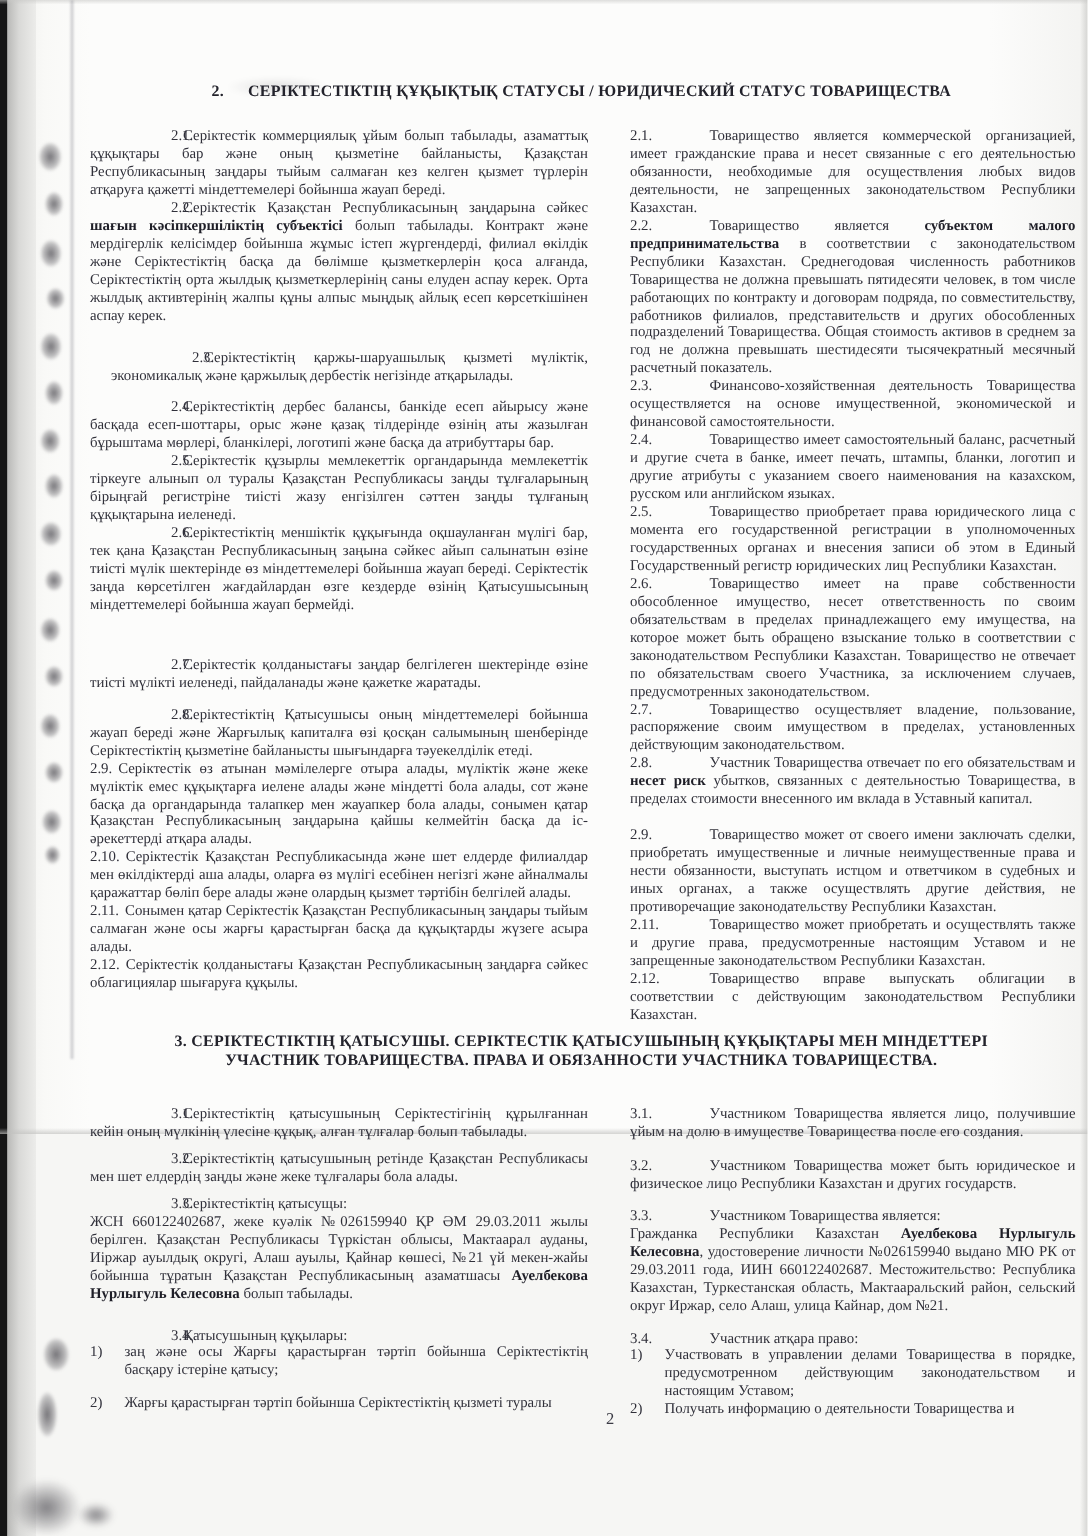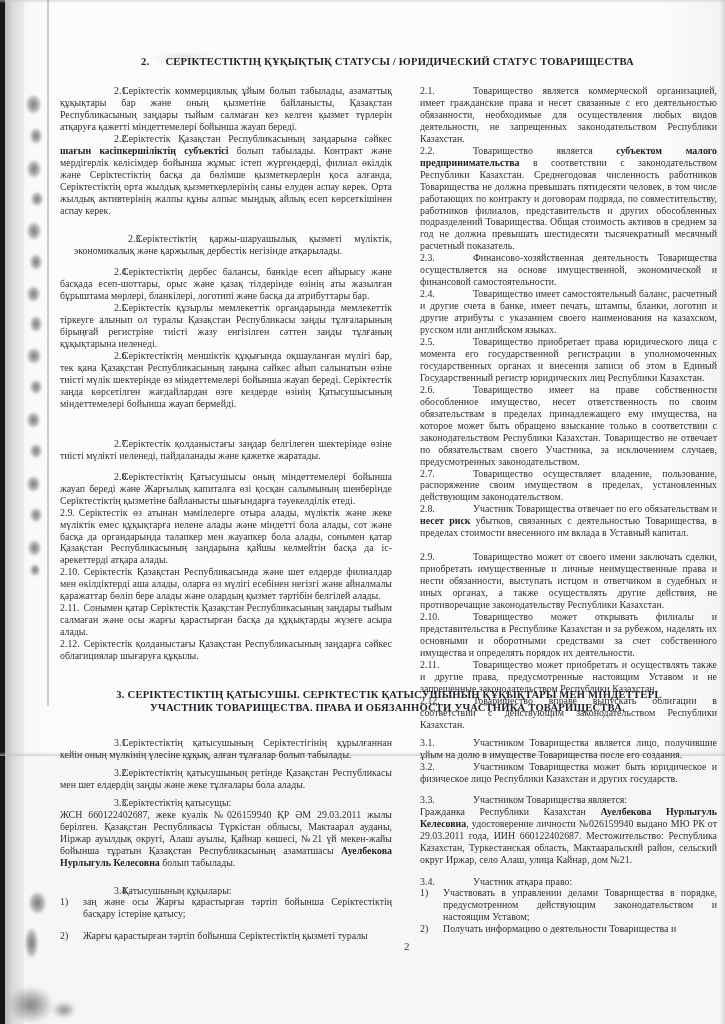--- a/index.html
+++ b/index.html
@@ -113,42 +113,41 @@
   <div class="col right-col" id="s2-ru" lang="ru">
       <p class="para tab"><span class="num">2.1.</span><span>Товарищество является коммерческой организацией, имеет гражданские права и несет связанные с его деятельностью обязанности, необходимые для осуществления любых видов деятельности, не запрещенных законодательством Республики Казахстан.</span></p>
       <p class="para tab"><span class="num">2.2.</span><span>Товарищество является </span><span class="seg-b">субъектом малого предпринимательства</span><span> в соответствии с законодательством Республики Казахстан. Среднегодовая численность работников Товарищества не должна превышать пятидесяти человек, в том числе работающих по контракту и договорам подряда, по совместительству, работников филиалов, представительств и других обособленных подразделений Товарищества. Общая стоимость активов в среднем за год не должна превышать шестидесяти тысячекратный месячный расчетный показатель.</span></p>
       <p class="para tab"><span class="num">2.3.</span><span>Финансово-хозяйственная деятельность Товарищества осуществляется на основе имущественной, экономической и финансовой самостоятельности.</span></p>
       <p class="para tab"><span class="num">2.4.</span><span>Товарищество имеет самостоятельный баланс, расчетный и другие счета в банке, имеет печать, штампы, бланки, логотип и другие атрибуты с указанием своего наименования на казахском, русском или английском языках.</span></p>
       <p class="para tab"><span class="num">2.5.</span><span>Товарищество приобретает права юридического лица с момента его государственной регистрации в уполномоченных государственных органах и внесения записи об этом в Единый Государственный регистр юридических лиц Республики Казахстан.</span></p>
       <p class="para tab"><span class="num">2.6.</span><span>Товарищество имеет на праве собственности обособленное имущество, несет ответственность по своим обязательствам в пределах принадлежащего ему имущества, на которое может быть обращено взыскание только в соответствии с законодательством Республики Казахстан. Товарищество не отвечает по обязательствам своего Участника, за исключением случаев, предусмотренных законодательством.</span></p>
       <p class="para tab"><span class="num">2.7.</span><span>Товарищество осуществляет владение, пользование, распоряжение своим имуществом в пределах, установленных действующим законодательством.</span></p>
       <p class="para tab"><span class="num">2.8.</span><span>Участник Товарищества отвечает по его обязательствам и </span><span class="seg-b">несет риск</span><span> убытков, связанных с деятельностью Товарищества, в пределах стоимости внесенного им вклада в Уставный капитал.</span></p>
       <p class="para tab" style="margin-top: 12px;"><span class="num">2.9.</span><span>Товарищество может от своего имени заключать сделки, приобретать имущественные и личные неимущественные права и нести обязанности, выступать истцом и ответчиком в судебных и иных органах, а также осуществлять другие действия, не противоречащие законодательству Республики Казахстан.</span></p>
-      <p class="para tab"><span class="num">2.10.</span><span>Товарищество может открывать филиалы и представительства в Республике Казахстан и за рубежом, наделять их основными и оборотными средствами за счет собственного имущества и определять порядок их деятельности.</span></p>
       <p class="para tab"><span class="num">2.11.</span><span>Товарищество может приобретать и осуществлять также и другие права, предусмотренные настоящим Уставом и не запрещенные законодательством Республики Казахстан.</span></p>
       <p class="para tab"><span class="num">2.12.</span><span>Товарищество вправе выпускать облигации в соответствии с действующим законодательством Республики Казахстан.</span></p>
     </div>
 
   <div class="s3-title">
     <div>3. СЕРІКТЕСТІКТІҢ ҚАТЫСУШЫ. СЕРІКТЕСТІК ҚАТЫСУШЫНЫҢ ҚҰҚЫҚТАРЫ МЕН МІНДЕТТЕРІ</div>
     <div>УЧАСТНИК ТОВАРИЩЕСТВА. ПРАВА И ОБЯЗАННОСТИ УЧАСТНИКА ТОВАРИЩЕСТВА.</div>
   </div>
 
   <div class="col left-col" id="s3-kk" lang="kk">
       <p class="para tab"><span class="num">3.1.</span><span>Серіктестіктің қатысушының Серіктестігінің құрылғаннан кейін оның мүлкінің үлесіне құқық, алған тұлғалар болып табылады.</span></p>
       <p class="para tab" style="margin-top: 6px;"><span class="num">3.2.</span><span>Серіктестіктің қатысушының ретінде Қазақстан Республикасы мен шет елдердің заңды және жеке тұлғалары бола алады.</span></p>
       <p class="para tab" style="margin-top: 6px;"><span class="num">3.3.</span><span>Серіктестіктің қатысущы:</span></p>
       <p class="para plain"><span>ЖСН 660122402687, жеке куәлік №026159940 ҚР ӘМ 29.03.2011 жылы берілген. Қазақстан Республикасы Түркістан облысы, Мактаарал ауданы, Иіржар ауылдық округі, Алаш ауылы, Қайнар көшесі, №21 үй мекен-жайы бойынша тұратын Қазақстан Республикасының азаматшасы </span><span class="seg-b">Ауелбекова Нурлыгуль Келесовна</span><span> болып табылады.</span></p>
       <p class="para tab" style="margin-top: 16px;"><span class="num">3.4.</span><span>Қатысушының құқылары:</span></p>
       <p class="para list"><span class="num">1)</span><span>заң және осы Жарғы қарастырған тәртіп бойынша Серіктестіктің басқару істеріне қатысу;</span></p>
       <p class="para list" style="margin-top: 10px;"><span class="num">2)</span><span>Жарғы қарастырған тәртіп бойынша Серіктестіктің қызметі туралы</span></p>
     </div>
   <div class="col right-col" id="s3-ru" lang="ru">
       <p class="para tab"><span class="num">3.1.</span><span>Участником Товарищества является лицо, получившие ұйым на долю в имуществе Товарищества после его создания.</span></p>
-      <p class="para tab" style=""><span class="num">3.2.</span><span>Участником Товарищества может быть юридическое и физическое лицо Республики Казахстан и других государств.</span></p>
+      <p class="para tab" style="margin-top: 11px;"><span class="num">3.2.</span><span>Участником Товарищества может быть юридическое и физическое лицо Республики Казахстан и других государств.</span></p>
       <p class="para tab" style="margin-top: 9px;"><span class="num">3.3.</span><span>Участником Товарищества является:</span></p>
       <p class="para plain"><span>Гражданка Республики Казахстан </span><span class="seg-b">Ауелбекова Нурлыгуль Келесовна</span><span>, удостоверение личности №026159940 выдано МЮ РК от 29.03.2011 года, ИИН 660122402687. Местожительство: Республика Казахстан, Туркестанская область, Мактааральский район, сельский округ Иржар, село Алаш, улица Кайнар, дом №21.</span></p>
       <p class="para tab" style="margin-top: 10px;"><span class="num">3.4.</span><span>Участник атқара право:</span></p>
       <p class="para list"><span class="num">1)</span><span>Участвовать в управлении делами Товарищества в порядке, предусмотренном действующим законодательством и настоящим Уставом;</span></p>
       <p class="para list"><span class="num">2)</span><span>Получать информацию о деятельности Товарищества и</span></p>
     </div>
 
   <div class="page-number">2</div>
 </div>
 

